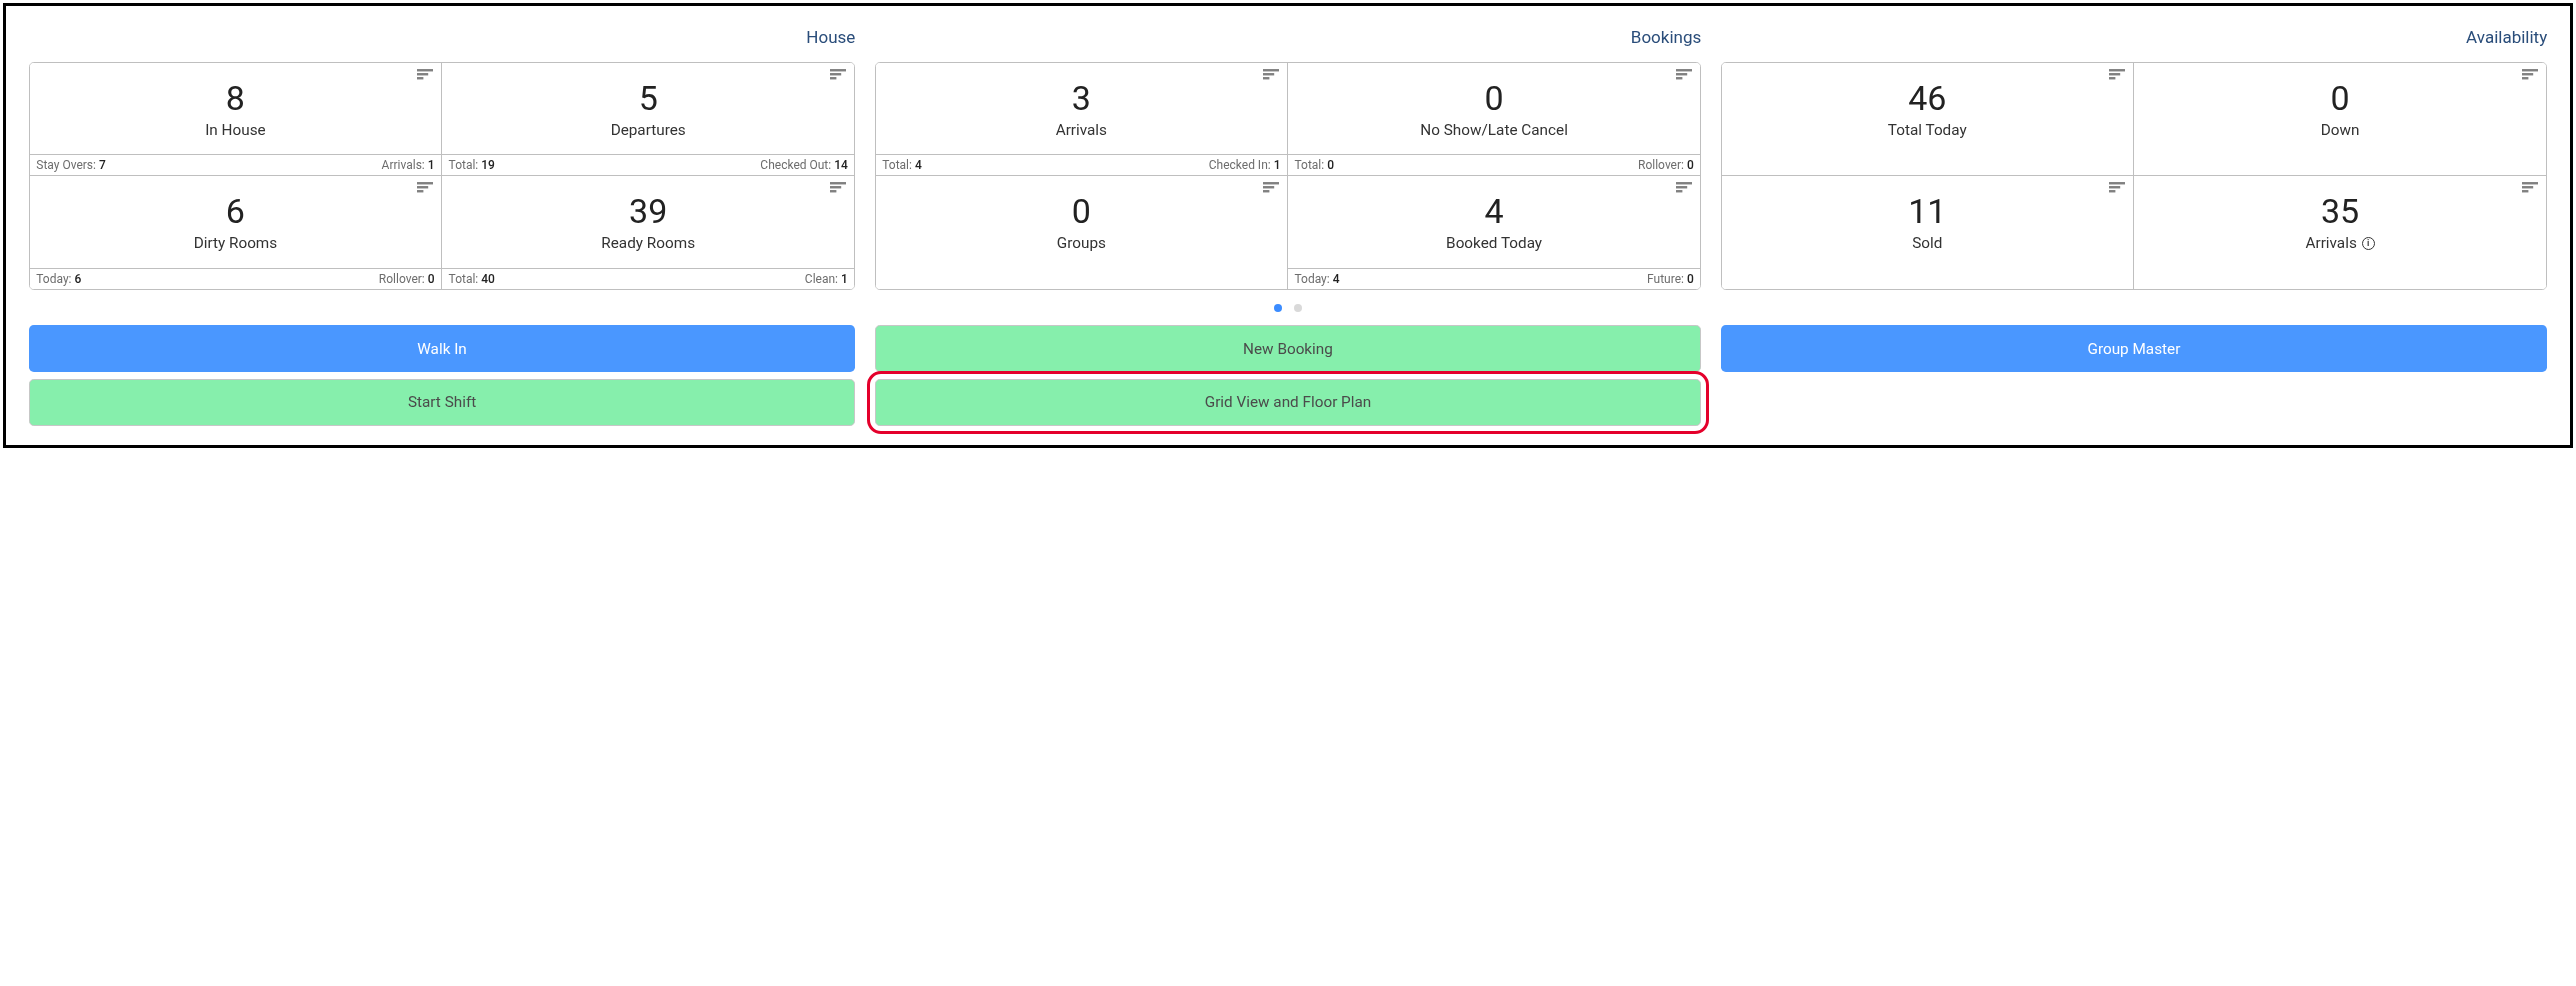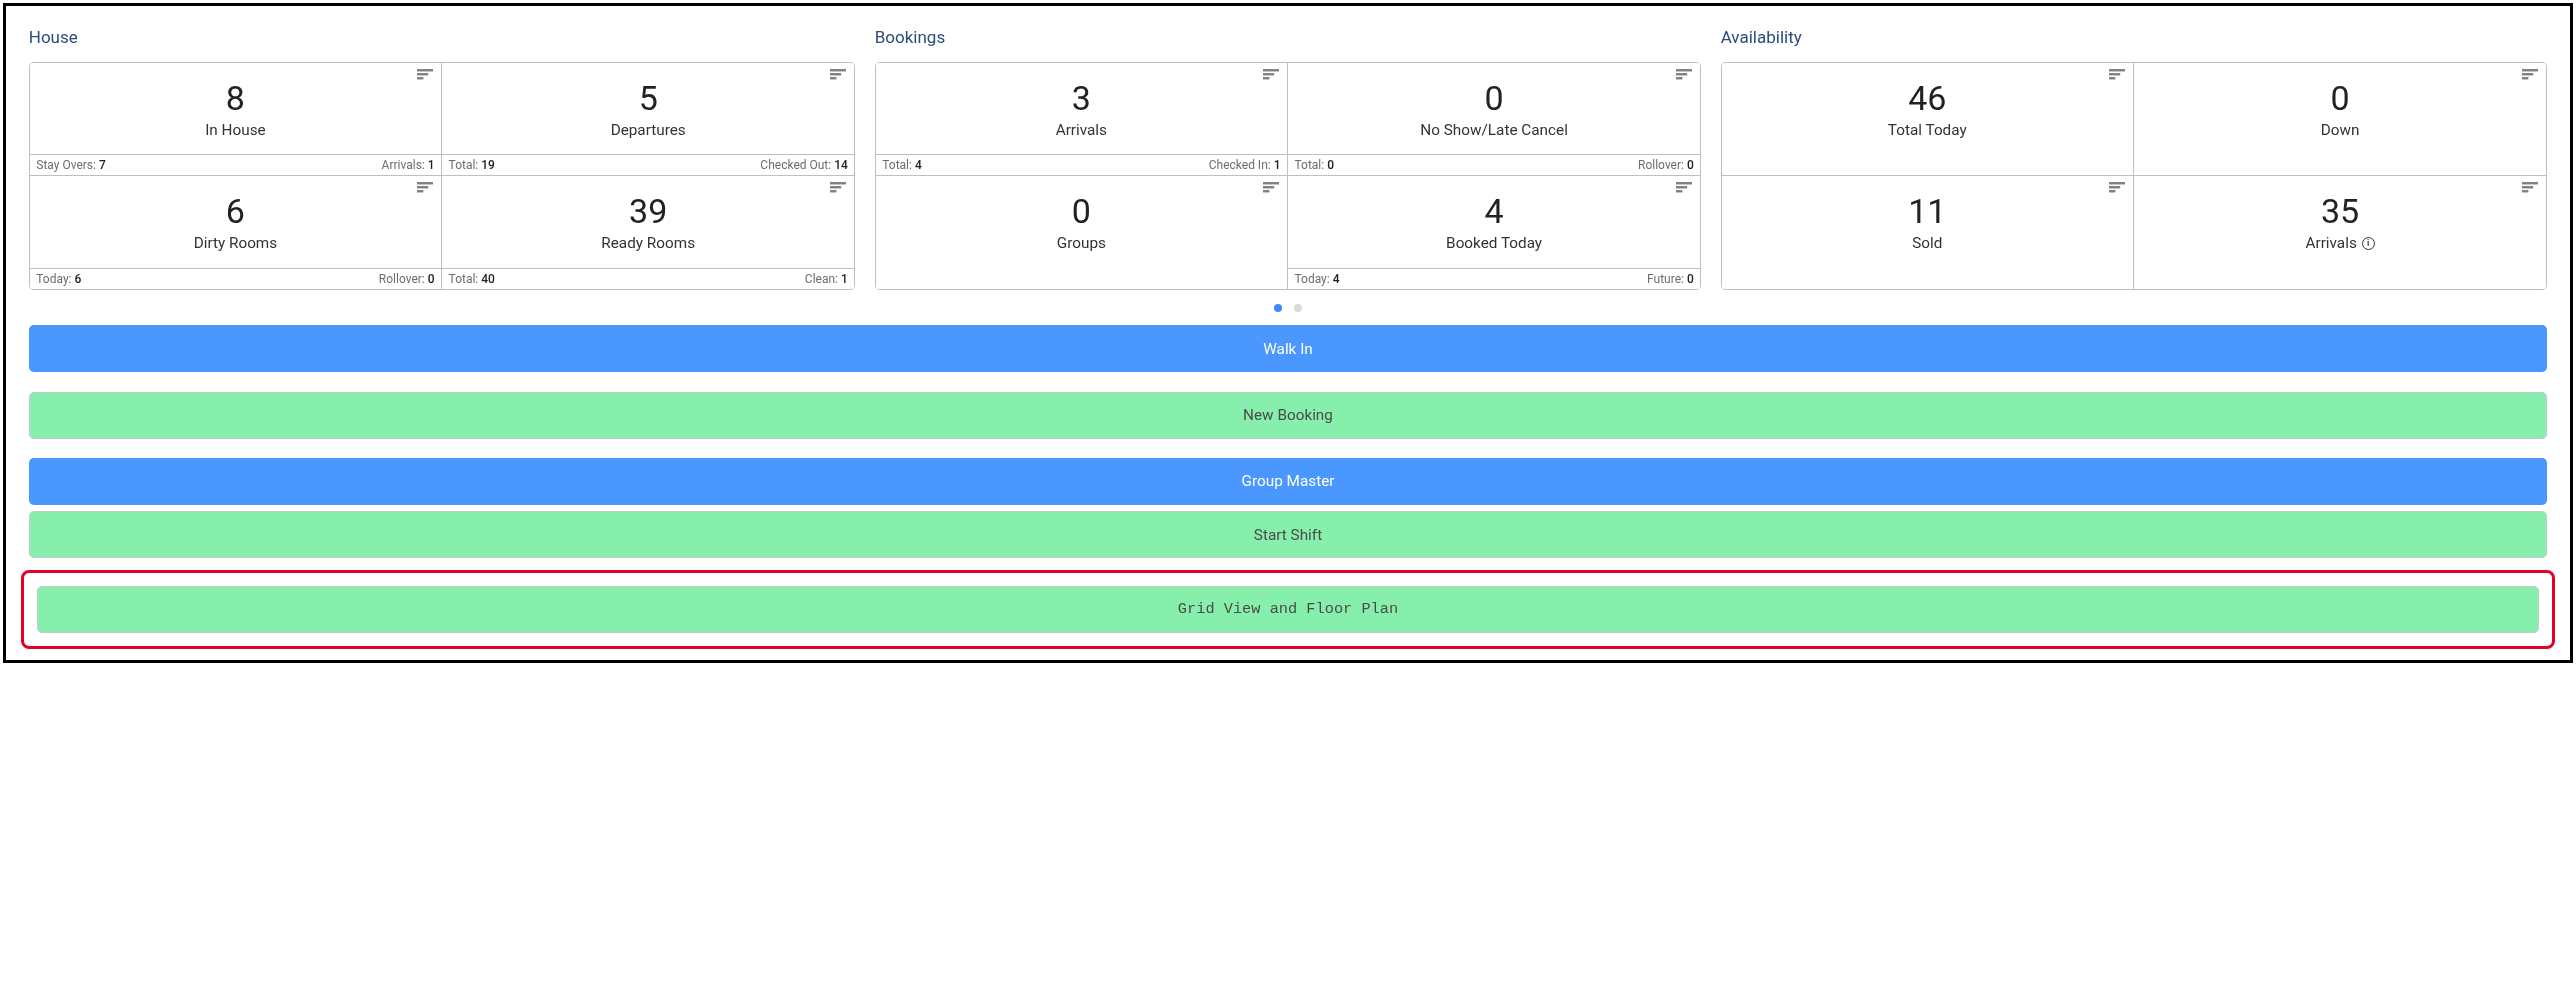--- a/index.html
+++ b/index.html
@@ -11,21 +11,21 @@
     .frame {
       border: 3.2px solid #000;
       padding: 14.5px 22.6px 19.4px 22.6px;
     }
     .columns {
       display: grid;
       grid-template-columns: 1fr 1fr 1fr;
       gap: 19.4px;
     }
     .col-title {
-      text-align: left;
+      text-align: right;
       color: #2a4d7a;
       font-size: 17px;
       font-weight: 400;
       padding: 6.5px 0 14.5px 0;
     }
     .card-grid {
       display: grid;
       grid-template-columns: 1fr 1fr;
       grid-template-rows: 113px 113px;
       border: 0.8px solid #bfbfbf;
@@ -98,21 +98,21 @@
       align-items: center;
       padding: 14.5px 0 6.5px 0;
     }
     .dot {
       width: 8px; height: 8px; border-radius: 50%;
       background: #d9d9d9;
     }
     .dot.active { background: #3b8cff; }
     .button-row {
       display: grid;
-      grid-template-columns: 1fr;
+      grid-template-columns: 1fr 1fr 1fr;
       gap: 19.4px;
       margin-top: 6.5px;
     }
     .btn {
       height: 47px;
       border-radius: 4.8px;
       font-size: 15.3px;
       display: flex;
       align-items: center;
       justify-content: center;
@@ -123,24 +123,23 @@
       background: #4a97ff;
       color: #fff;
     }
     .btn-outline {
       background: #86efac;
       color: #4b4b4b;
       border: 0.8px solid #c7c7c7;
     }
     .highlight-wrap {
       border: 3.2px solid #e4002b;
-      border-radius: 8px;
-      padding: 13px;
+      border-radius: 14px;
+      padding: 5px;
       margin: -8px;
-      font-family: Liberation Mono, monospace;
     }
     .highlight-wrap .btn { height: 47px; margin: 0; }
     .row2 { }
   </style>
 </head>
 <body>
 
 <div class="frame">
 
   <div class="columns">

